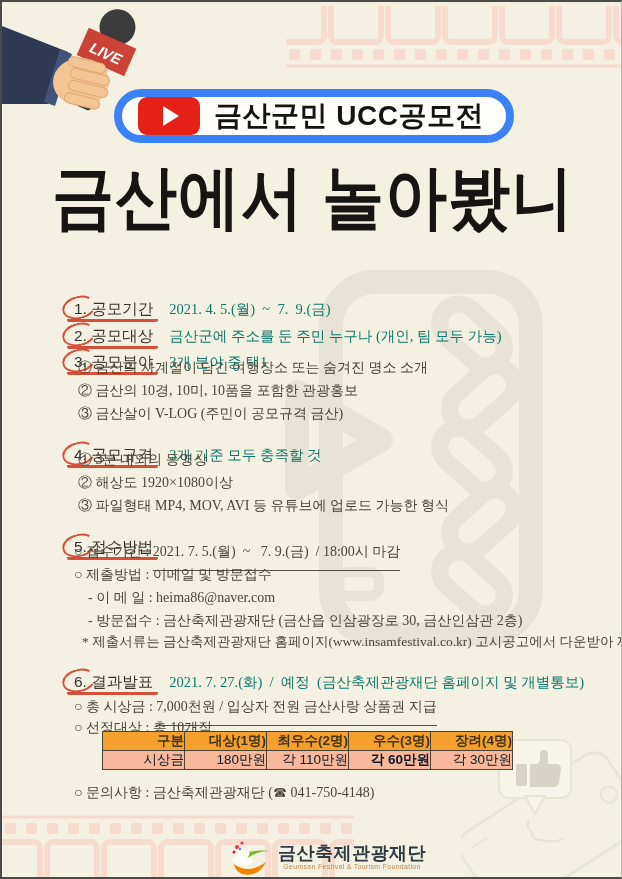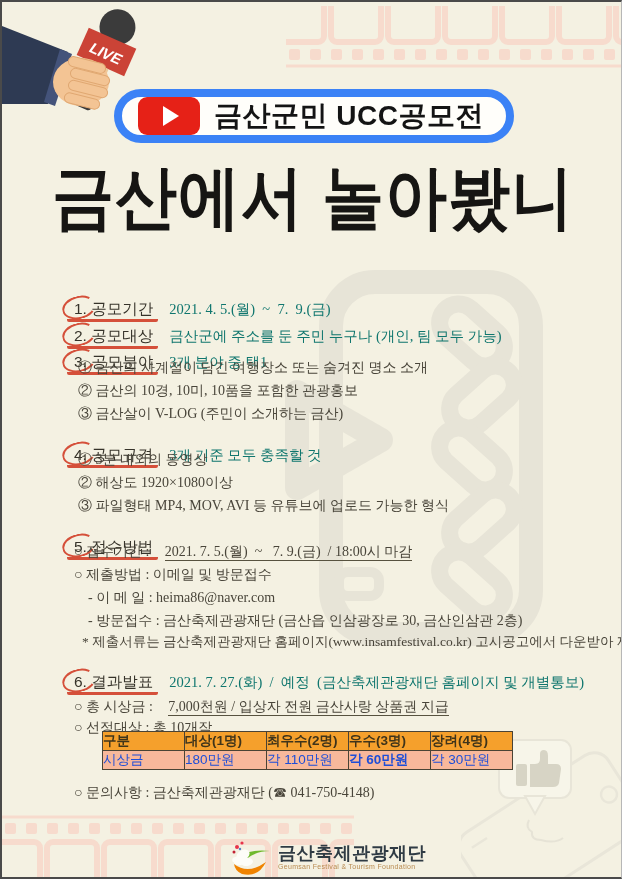--- a/index.html
+++ b/index.html
@@ -43,34 +43,34 @@
     font-weight:normal;font-size:15.5px;color:#36332a;
     border-bottom:3px solid #d5503a;padding:0 5px 1px 7px;margin-left:-7px;border-radius:0 0 2px 2px;
   }
   .sec-num{position:relative;display:inline-block;}
   .sec-num::before{
     content:"";position:absolute;left:-12px;top:-3px;width:30px;height:19px;
     border:2px solid #d5503a;border-right-color:transparent;border-radius:50%;
     transform:rotate(-14deg);
   }
   .sec-text{margin-left:11px;font-size:14.5px;color:#0f766e;}
-  .uline{border-bottom:1.4px solid #57523f;padding-bottom:1px;margin-left:12px;}
+  .uline{border-bottom:1.4px solid #57523f;padding-bottom:11px;}
 
   
   .award{position:absolute;top:729px;left:100px;border-collapse:collapse;
     font-family:"Liberation Sans",sans-serif;font-size:13.5px;color:#3f341a;}
-  .award td{border:1.6px solid #4a4335;width:81px;height:18px;text-align:left;vertical-align:middle;padding:0;}
+  .award td{border:1.6px solid #4a4335;width:81px;height:18px;text-align:right;vertical-align:middle;padding:0;}
   .award .hdr td{background:#f5a02c;font-weight:bold;}
-  .award .val td{background:#f8b89b;color:#1d4ed8;}
+  .award .val td{background:#f8b89b;color:#0f172a;}
   .award .val td.b{font-weight:bold;}
 
   .inquiry{position:absolute;left:72px;top:782px;font-size:14px;white-space:pre;}
 
   
-  .logo{position:absolute;left:228px;top:836px;display:flex;align-items:center;gap:6px;}
+  .logo{position:absolute;left:228px;top:836px;display:flex;align-items:center;gap:6px;text-align:center;}
   .logo-kr{font-family:"Liberation Sans",sans-serif;font-weight:bold;font-size:18px;color:#2f3b44;letter-spacing:.5px;line-height:18px;}
   .logo-en{font-family:"Liberation Sans",sans-serif;font-size:7px;color:#b98c52;letter-spacing:.3px;margin-top:1px;}
 </style>
 </head>
 <body>
 
 <div class="poster">
 
   <svg class="abs film-top" width="335" height="62" viewBox="0 0 335 62">
     <g fill="none" stroke="#f7dbcd" stroke-width="6">
@@ -199,21 +199,21 @@
 
   <div class="line" style="top:305px">
     <span class="sec-head"><span class="sec-num">2.</span> <span>공모대상</span></span><span class="sec-text">금산군에 주소를 둔 주민 누구나 (개인, 팀 모두 가능)</span>
   </div>
 
   <div class="line" style="top:331px">
     <span class="sec-head"><span class="sec-num">3.</span> <span>공모분야</span></span><span class="sec-text">3개 분야 중 택1</span>
   </div>
   <div class="line" style="top:356px;left:76px">① 금산의 사계절이 담긴 여행장소 또는 숨겨진 명소 소개</div>
   <div class="line" style="top:379px;left:76px">② 금산의 10경, 10미, 10품을 포함한 관광홍보</div>
-  <div class="line" style="top:402px;left:76px">③ 금산살이 V-LOG (주민이 소개하는 금산)</div>
+  <div class="line" style="top:402px;left:76px">③ 금산살이 V-LOG (주민이 공모규격 금산)</div>
 
   <div class="line" style="top:424px">
     <span class="sec-head"><span class="sec-num">4.</span> <span>공모규격</span></span><span class="sec-text">3개 기준 모두 충족할 것</span>
   </div>
   <div class="line" style="top:448px;left:76px">① 3분 내외의 동영상</div>
   <div class="line" style="top:471px;left:76px">② 해상도 1920×1080이상</div>
   <div class="line" style="top:494px;left:76px">③ 파일형태 MP4, MOV, AVI 등 유튜브에 업로드 가능한 형식</div>
 
   <div class="line" style="top:516px">
     <span class="sec-head"><span class="sec-num">5.</span> <span>접수방법</span></span>

